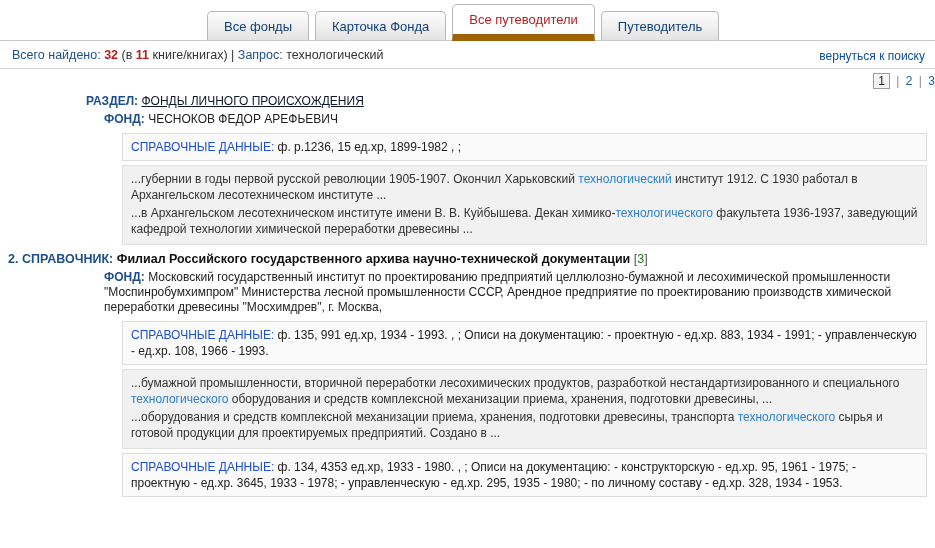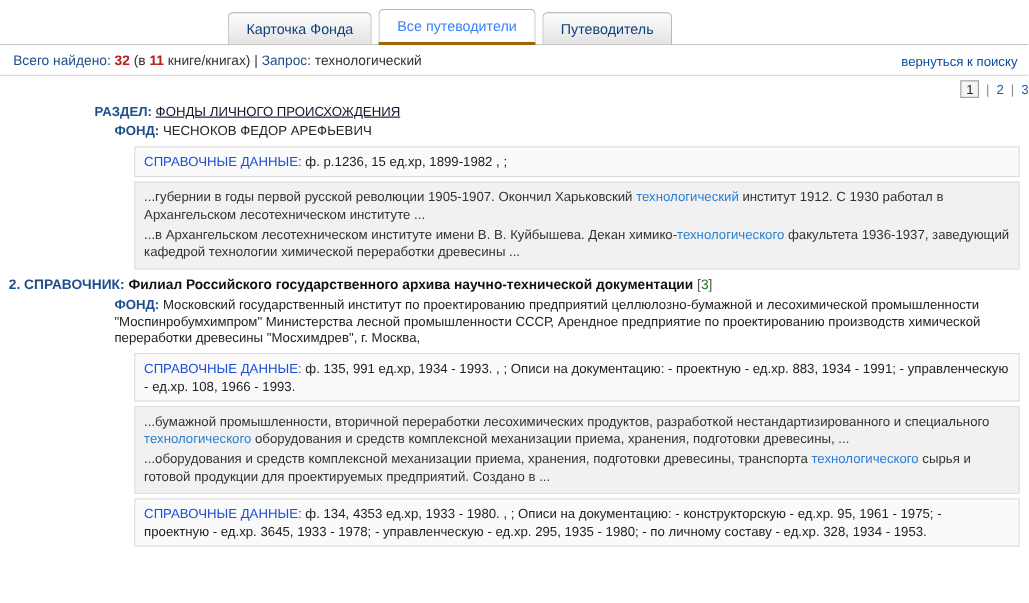--- a/index.html
+++ b/index.html
@@ -39,22 +39,22 @@
     border: 1px solid #b9b9b9;
     border-bottom: 1px solid #c9c9c9;
     border-radius: 5px 5px 0 0;
     background: linear-gradient(#fdfdfd, #e3e3e3);
     white-space: nowrap;
     line-height: 15px;
     box-sizing: border-box;
   }
   .tab.active {
     background: #ffffff;
-    border-bottom: 3px solid #a16207;
-    color: #3b82f6;
+    border-bottom: 7px solid #a16207;
+    color: #b91c1c;
     padding-bottom: 7px;
   }
 
   
   .summary {
     position: relative;
     height: 22px;
     line-height: 22px;
     padding: 3px 0 2px 12px;
     font-size: 12.5px;
@@ -133,20 +133,21 @@
   .box.data .kw { color: #1d4ed8; font-weight: normal; }
   .box.snip { background: #f1f1f1; border: 1px solid #e0e0e0; color: #333; }
   .box.snip p { margin: 0 0 2px 0; }
   .hl { color: #2a7fd4; }
 </style>
 </head>
 <body>
 
 <div class="tabbar">
   <div class="tabs">
+    <div class="tab">Все фонды</div>
     <div class="tab">Карточка Фонда</div>
     <div class="tab active">Все путеводители</div>
     <div class="tab">Путеводитель</div>
   </div>
 </div>
 
 <div class="summary">
   <span class="lbl">Всего найдено:</span>
   <span class="strong">32</span>
   <span class="plain">(в</span>

